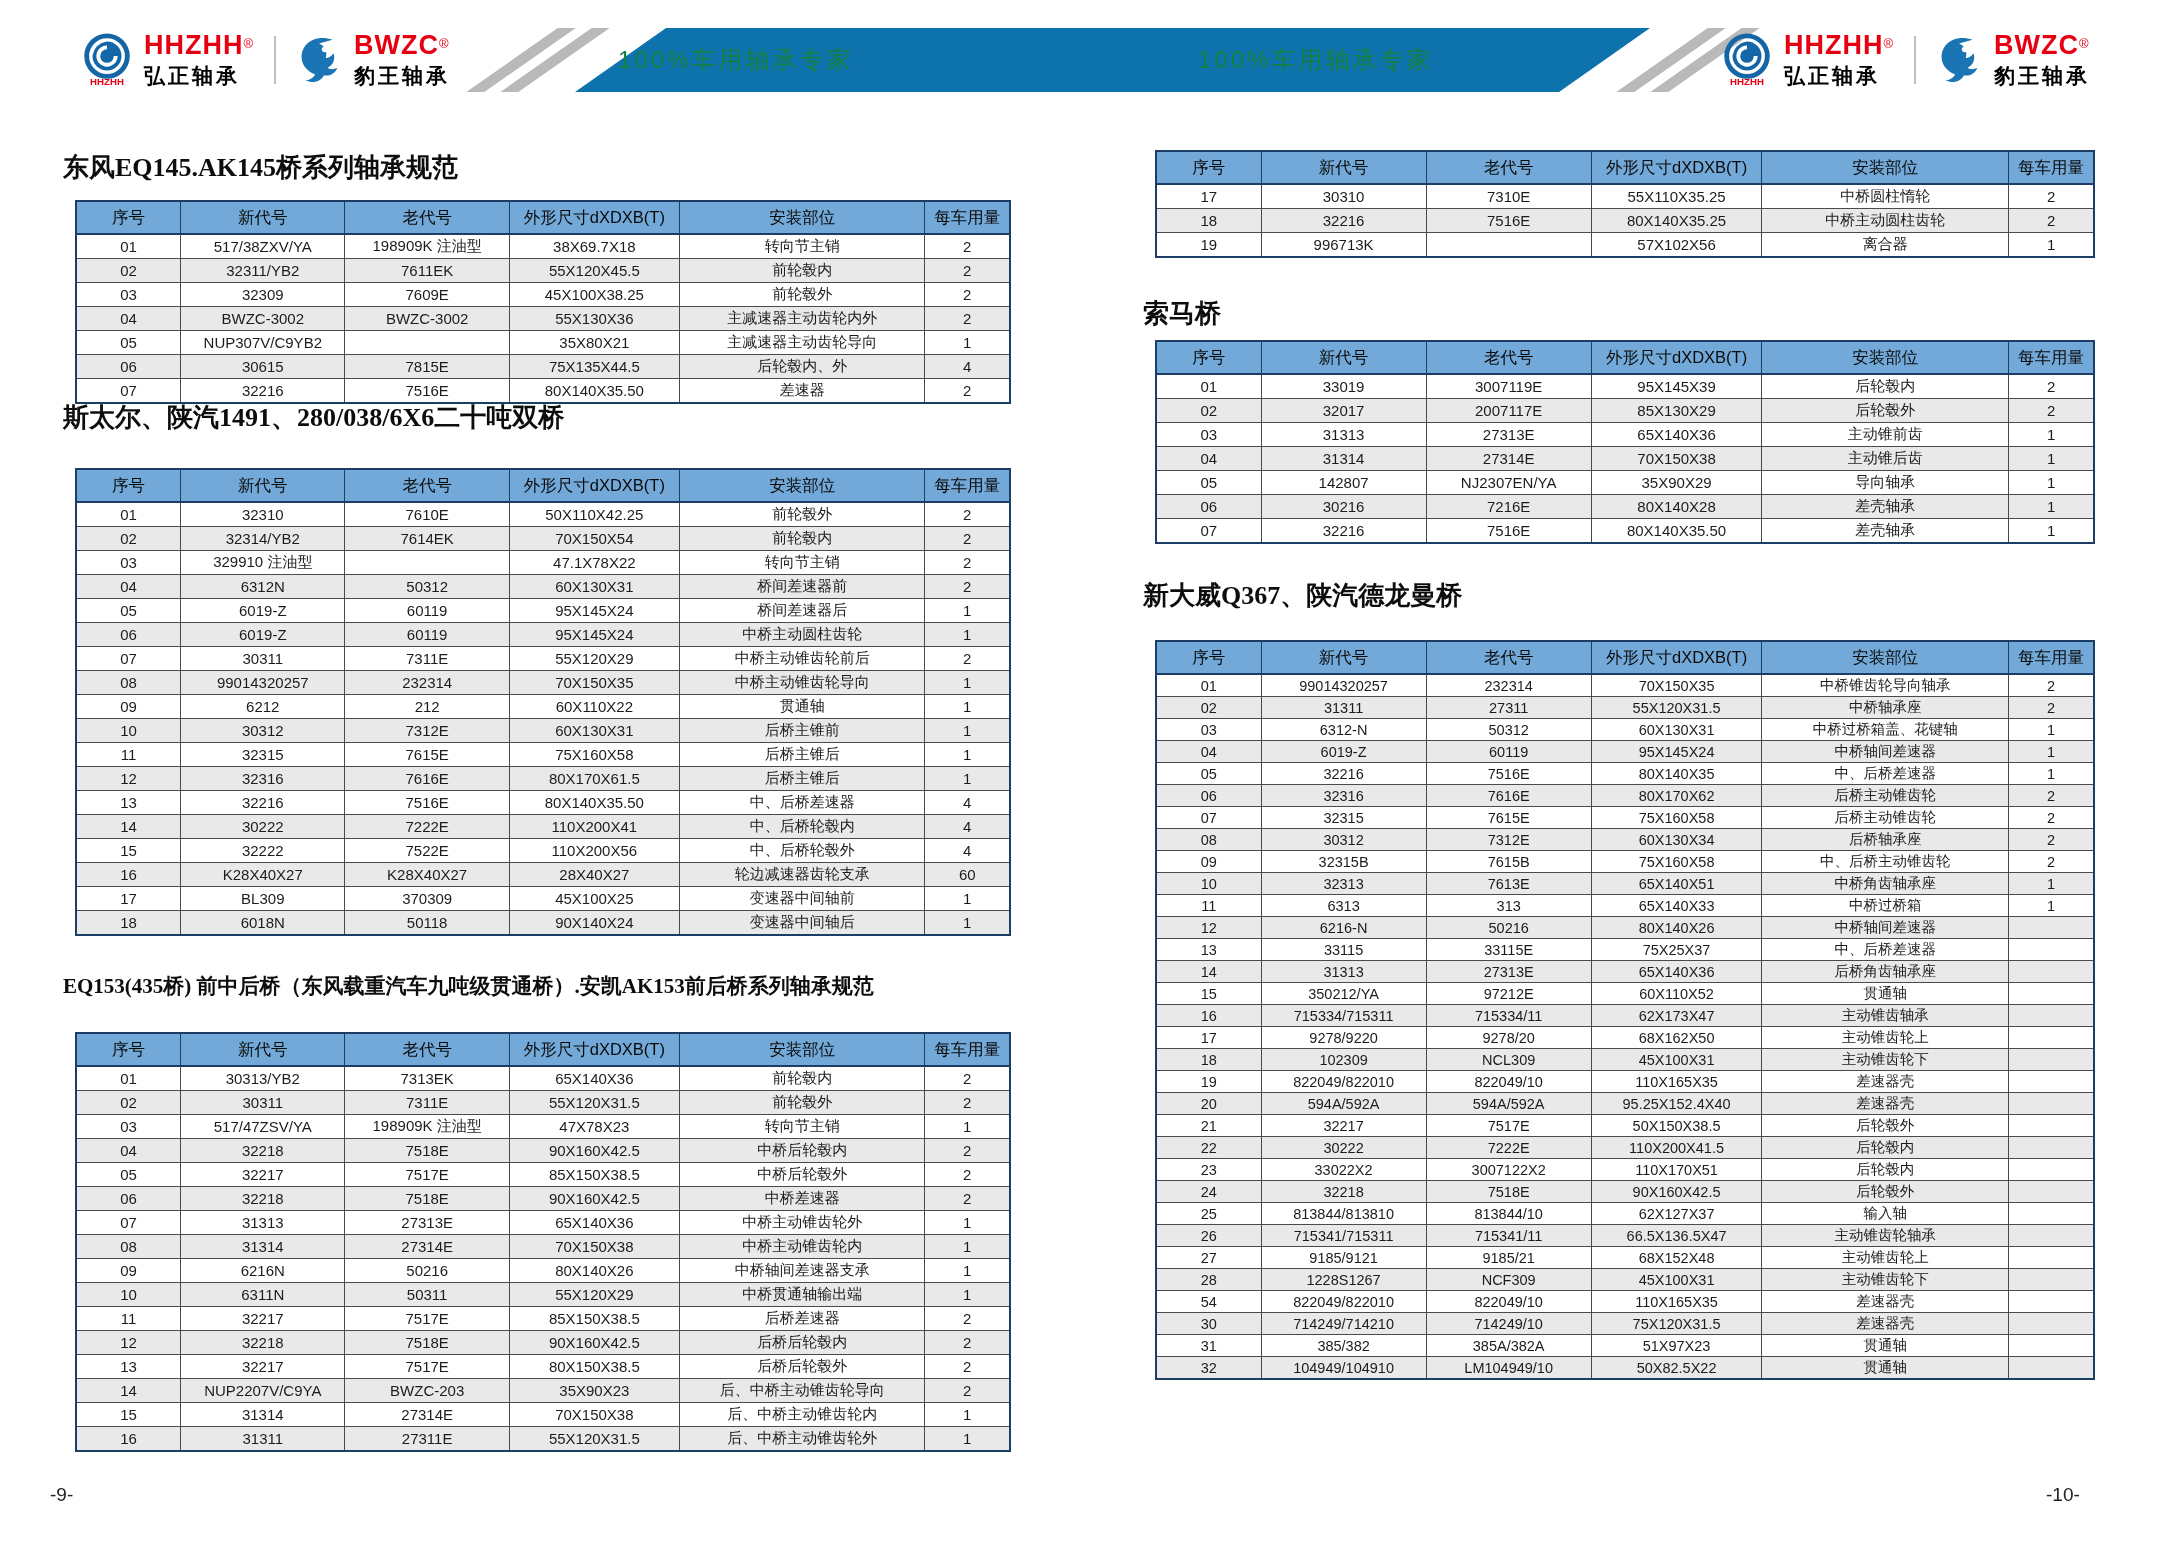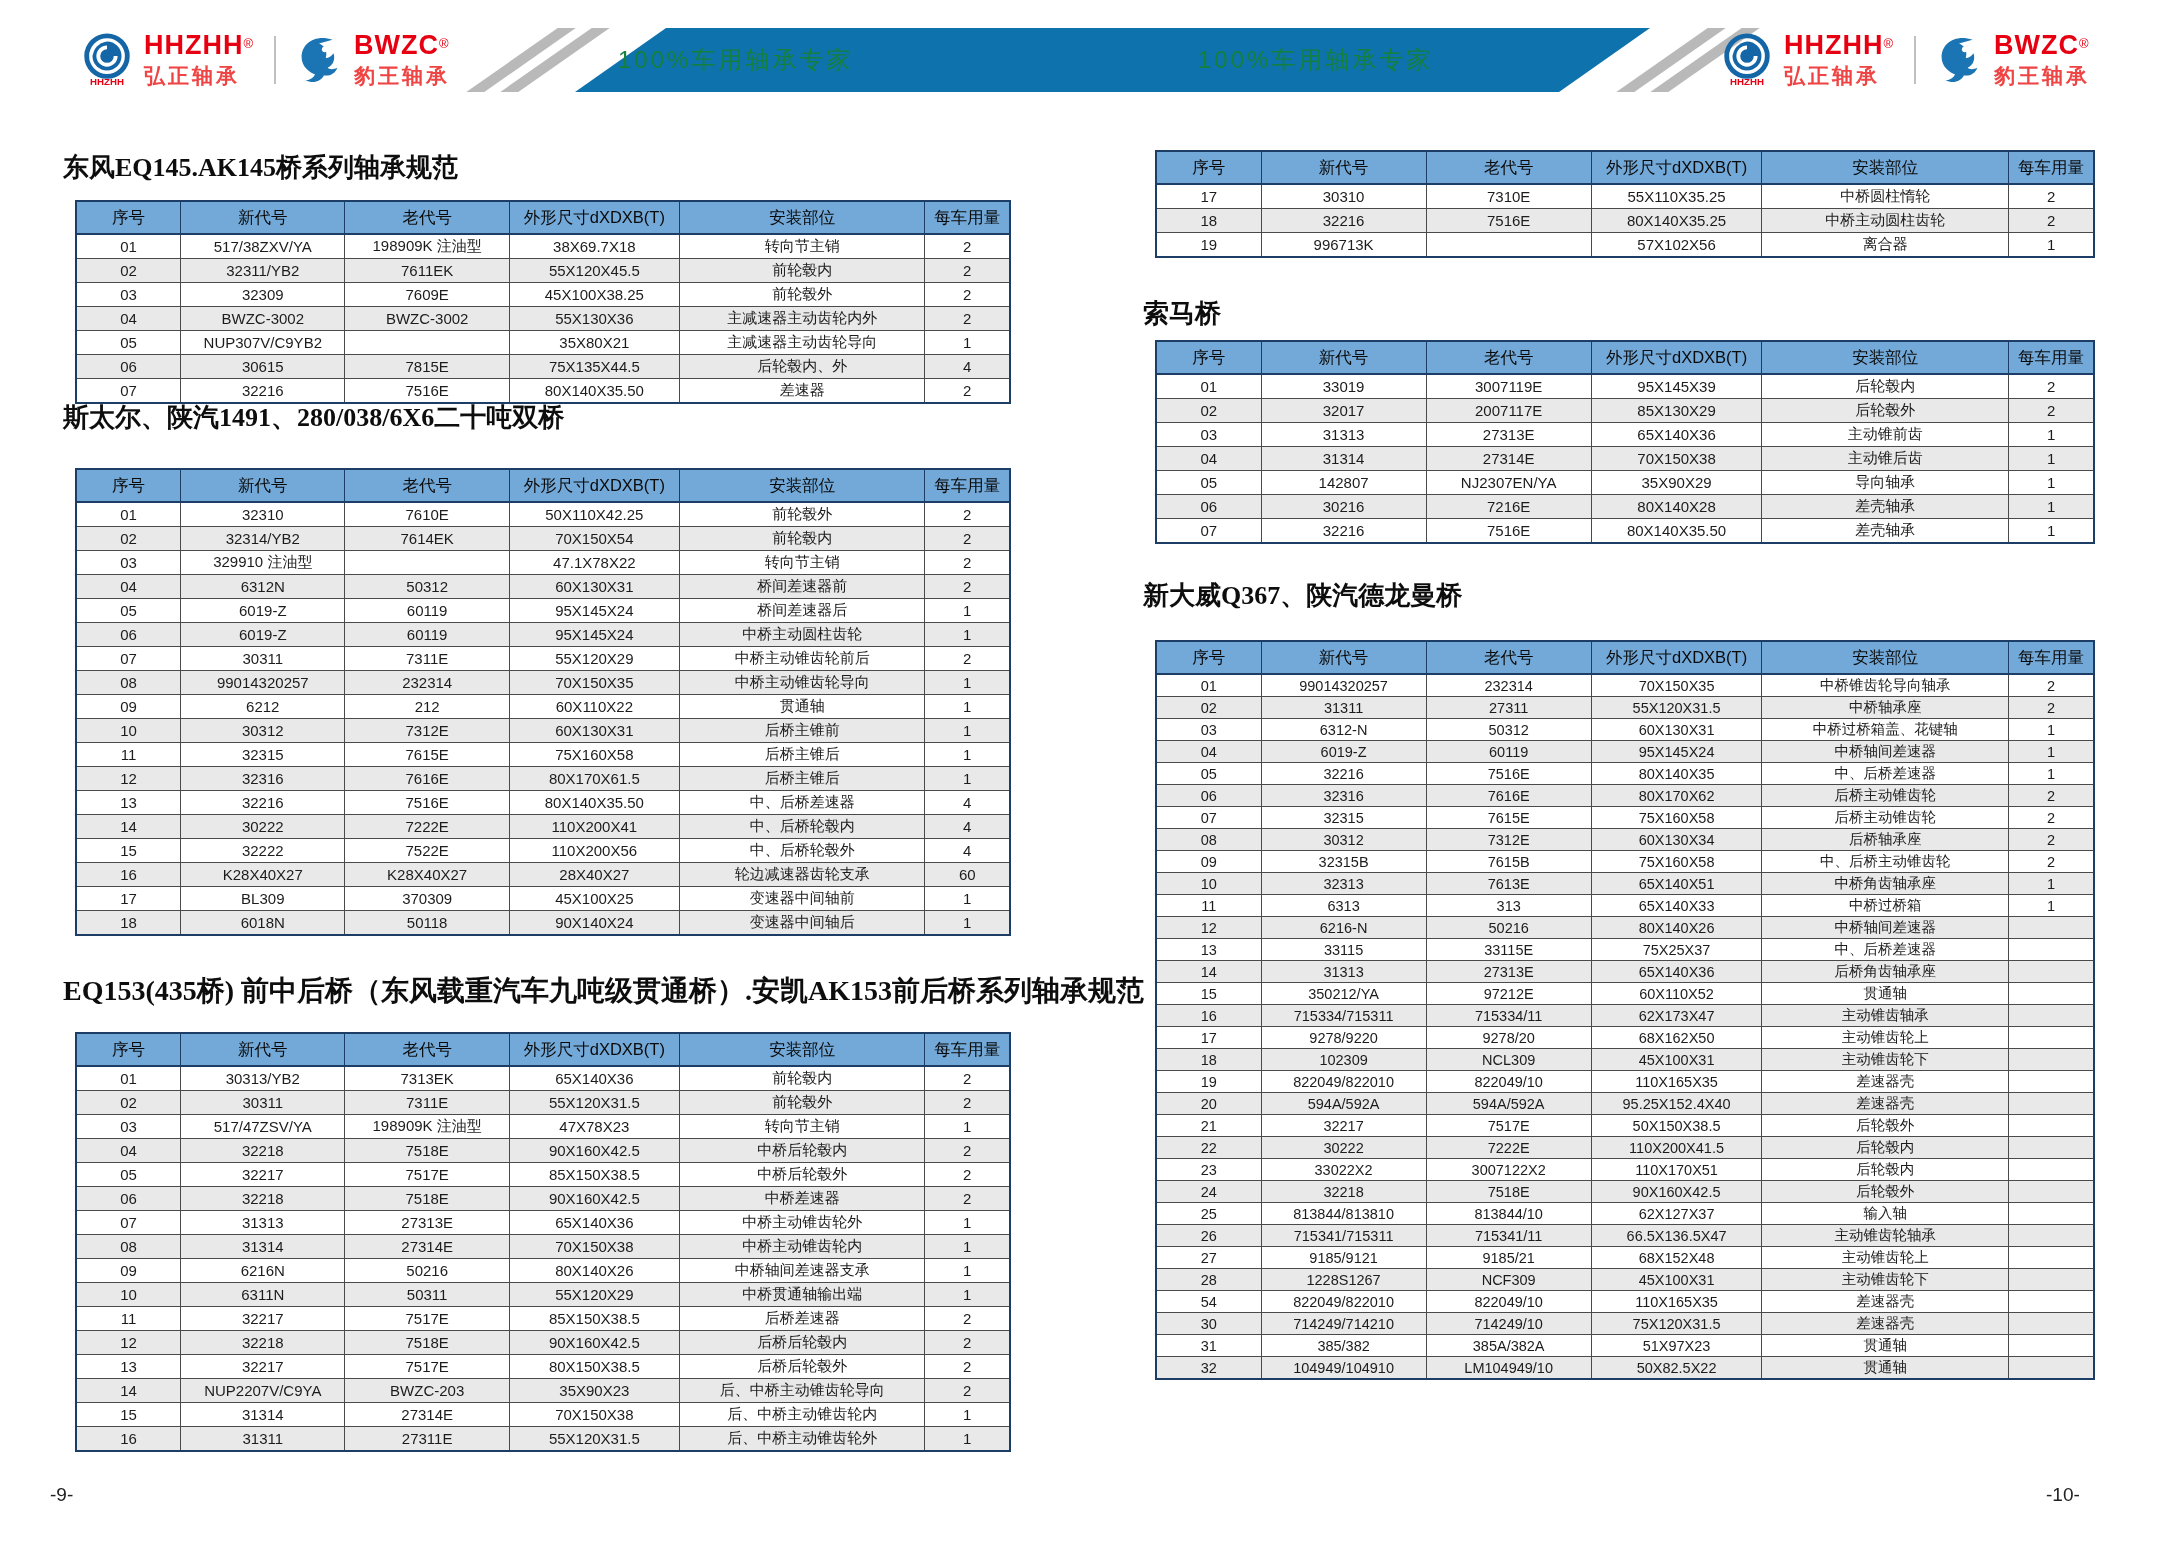--- a/index.html
+++ b/index.html
@@ -33,26 +33,26 @@
   .brand.left{left:78px;}
   .brand.right{left:1718px;}
   .emblem{position:absolute;top:2px;width:58px;height:58px;}
   .emblem.e1{left:0;}
   .emblem.e2{left:212px;}
   .brand-text{position:absolute;top:4px;white-space:nowrap;line-height:1;}
   .brand-text.b1{left:66px;}
   .brand-text.b2{left:276px;}
   .brand-name{font-size:27px;font-weight:bold;color:#e60012;letter-spacing:1px;}
   .brand-reg{font-size:13px;color:#e60012;vertical-align:super;}
-  .brand-cn{display:block;margin-top:6px;font-size:21px;font-weight:bold;color:#ef4444;letter-spacing:3px;}
+  .brand-cn{display:block;margin-top:6px;font-size:21px;font-weight:bold;color:#000000;letter-spacing:3px;}
   .brand-divider{position:absolute;top:8px;left:196px;width:2px;height:48px;background:#c0c0c0;}
   
   .sect{position:absolute;}
   .sect h2{margin:0;font-size:26px;font-weight:bold;color:#0d0d0d;white-space:nowrap;font-family:Liberation Serif, serif;}
-  .sect.small-title h2{font-size:28px;}
+  .sect.small-title h2{font-size:21px;}
   table{border-collapse:collapse;table-layout:fixed;width:100%;border:2.5px solid #1c3d66;}
   th{
     height:31px;background:#73a9d8;font-size:16.5px;font-weight:normal;
     border:1px solid #1c3d66;border-bottom:2px solid #1c3d66;color:#0a0a0a;
     padding:0 5px;white-space:nowrap;overflow:hidden;
   }
   td{
     height:23px;font-size:15px;text-align:center;color:#1c1c1c;
     border:1px solid #4a4a4a;padding:0 2px;white-space:nowrap;overflow:hidden;
   }

